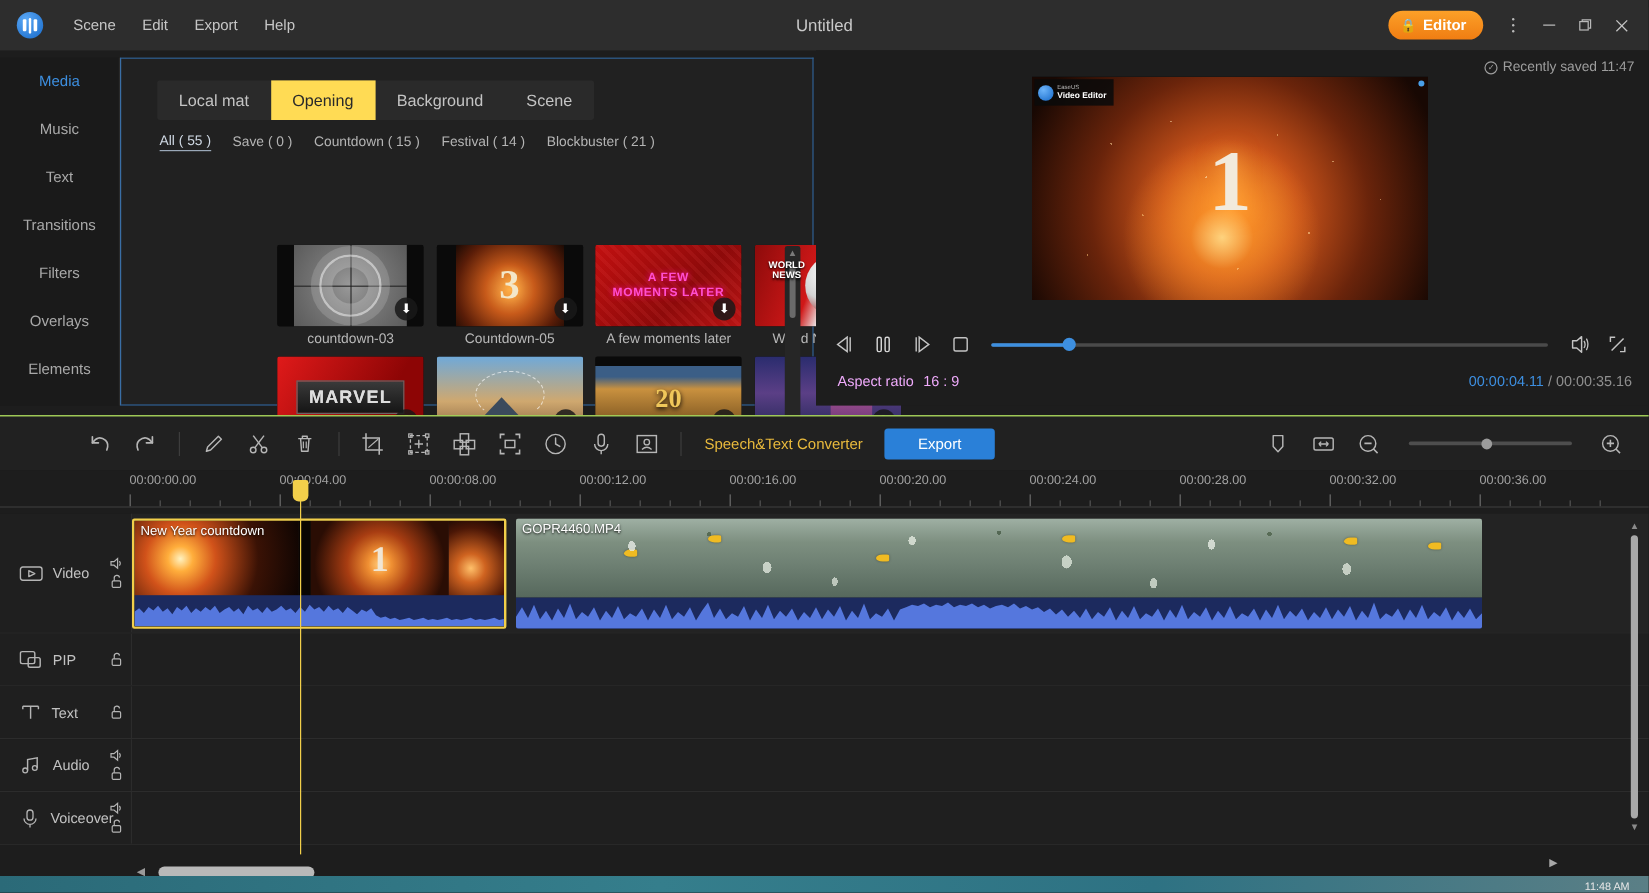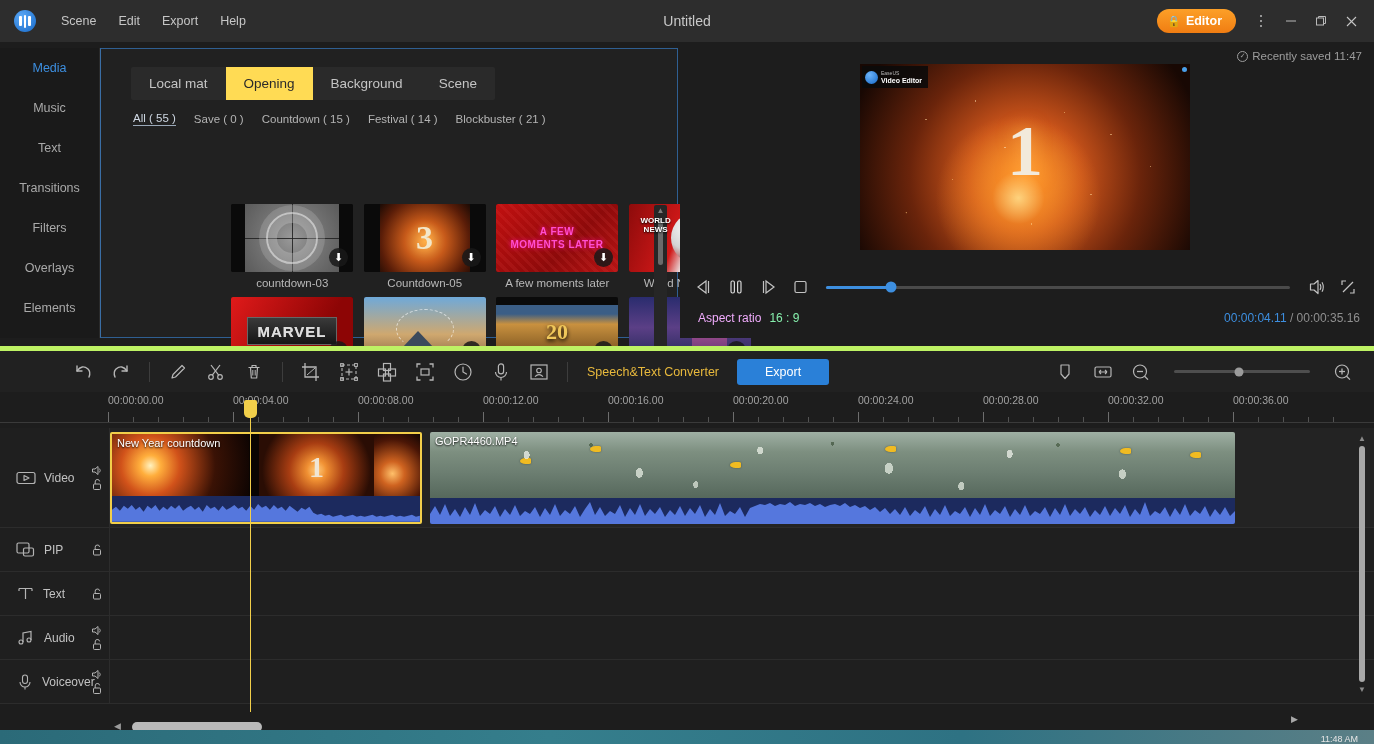--- a/index.html
+++ b/index.html
@@ -233,28 +233,28 @@
   .pslider { position:relative; height:3px; background:#4a4a4a; border-radius:2px;
     margin: 0 10px; flex:1; }
   .pslider .fill{position:absolute;left:0;top:0;height:3px;background:#3d8fe0;border-radius:2px;width:14%;}
   .pslider .knob{position:absolute;left:14%;top:50%;transform:translate(-50%,-50%);
     width:11px;height:11px;border-radius:50%;background:#3d8fe0;}
   .pmeta {
     position:absolute; left: 0; top: 264px; width: 694px; height: 24px;
     display:flex; align-items:center; font-size: 12px;
   }
   .ar-label { margin-left: 18px; color:#f0abfc; }
-  .ar-val { margin-left: 8px; color:#86efac; }
+  .ar-val { margin-left: 8px; color:#f0abfc; }
   .times { margin-left:auto; margin-right: 14px; color:#8f8f8f;}
   .times .cur { color:#3d8fe0; }
 
   
   .toolbar {
     position: absolute; left: 0; top: 346px; width: 1374px; height: 46px;
-    background: #212121; border-top: 5px solid #bef264;
+    background: #212121; border-top: 1px solid #bef264;
     display:flex; align-items:center;
   }
   .tool { width: 38px; height: 38px; display:flex;align-items:center;justify-content:center;
     color:#b6b6b6; cursor:pointer; }
   .tool-sep { width:1px; height:20px; background:#3d3d3d; margin: 0 9px; }
   .speech { color:#e8b93c; font-size:12.5px; cursor:pointer; margin-left: 10px; }
   .export-btn {
     background:#2a80d8; color:#fff; font-size:12.5px; border-radius:3px;
     padding: 6px 28px; margin-left: 18px; cursor:pointer;
   }

